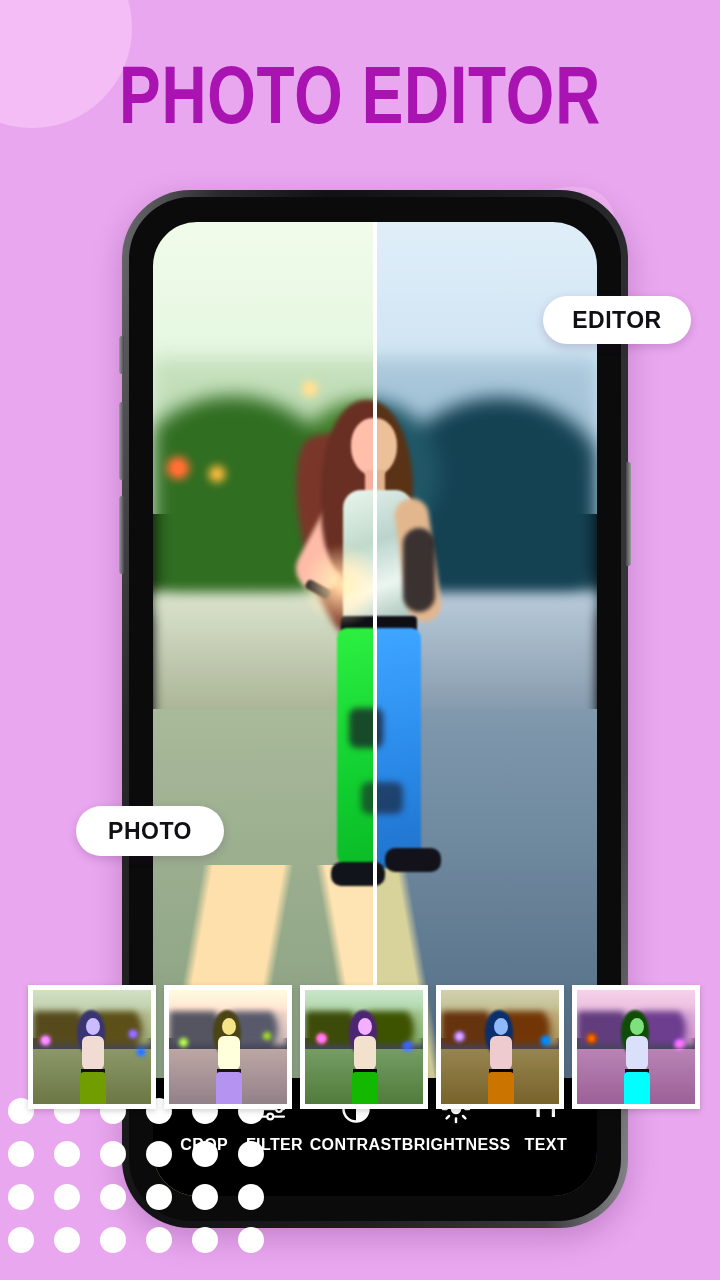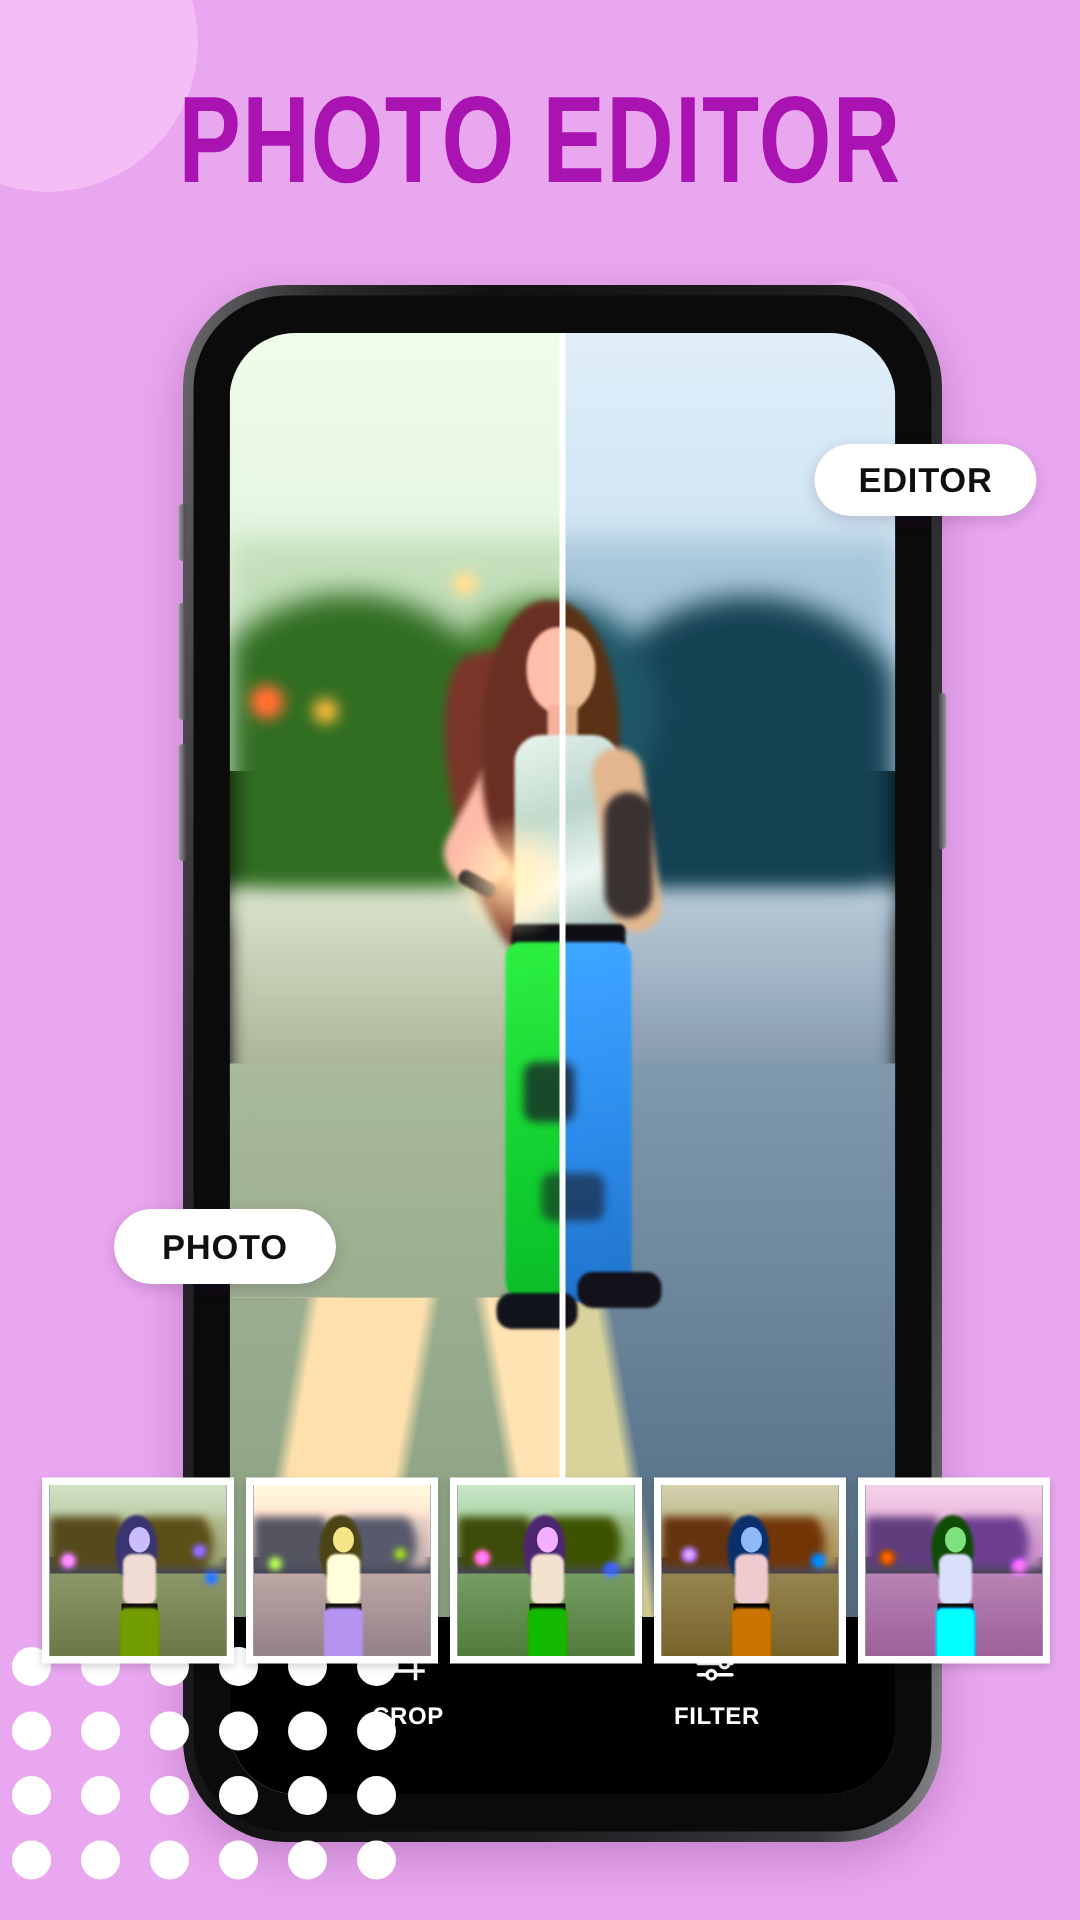--- a/index.html
+++ b/index.html
@@ -365,22 +365,60 @@
             <line x1="2" y1="12" x2="20" y2="12"></line>
             <line x1="2" y1="18" x2="20" y2="18"></line>
             <circle cx="7" cy="6" r="2.3" fill="#000"></circle>
             <circle cx="16" cy="12" r="2.3" fill="#000"></circle>
             <circle cx="9" cy="18" r="2.3" fill="#000"></circle>
           </svg>
         </span>
         <span class="tlabel">FILTER</span>
       </div>
 
-
-
+      <div class="tool">
+        <span class="ticon">
+          <svg width="30" height="30" viewBox="0 0 24 24">
+            <circle cx="12" cy="12" r="10" fill="none" stroke="#fff" stroke-width="2"></circle>
+            <path d="M12 2 A10 10 0 0 1 12 22 Z" fill="#fff"></path>
+          </svg>
+        </span>
+        <span class="tlabel">CONTRAST</span>
+      </div>
+
+      <div class="tool">
+        <span class="ticon">
+          <svg width="30" height="30" viewBox="0 0 24 24" fill="none" stroke="#fff" stroke-width="2" stroke-linecap="round">
+            <circle cx="12" cy="12" r="4.2" fill="#fff" stroke="none"></circle>
+            <line x1="12" y1="1.6" x2="12" y2="4.4"></line>
+            <line x1="12" y1="19.6" x2="12" y2="22.4"></line>
+            <line x1="1.6" y1="12" x2="4.4" y2="12"></line>
+            <line x1="19.6" y1="12" x2="22.4" y2="12"></line>
+            <line x1="4.5" y1="4.5" x2="6.4" y2="6.4"></line>
+            <line x1="17.6" y1="17.6" x2="19.5" y2="19.5"></line>
+            <line x1="19.5" y1="4.5" x2="17.6" y2="6.4"></line>
+            <line x1="6.4" y1="17.6" x2="4.5" y2="19.5"></line>
+          </svg>
+        </span>
+        <span class="tlabel">BRIGHTNESS</span>
+      </div>
+
+      <div class="tool">
+        <span class="ticon">
+          <svg width="32" height="30" viewBox="0 0 32 24">
+            <g fill="#fff">
+              <rect x="1" y="3" width="15" height="3.2"></rect>
+              <rect x="6.4" y="3" width="3.4" height="17"></rect>
+              <rect x="17" y="9" width="13" height="3"></rect>
+              <rect x="21.8" y="9" width="3.2" height="11"></rect>
+            </g>
+          </svg>
+        </span>
+        <span class="tlabel">TEXT</span>
+      </div>
 
     </div>
   </div>
 </div>
 
 <div class="pill" id="pill-after">EDITOR</div>
 <div class="pill" id="pill-before">PHOTO</div>
 
 <div id="thumb-strip">
   <div class="thumb">

